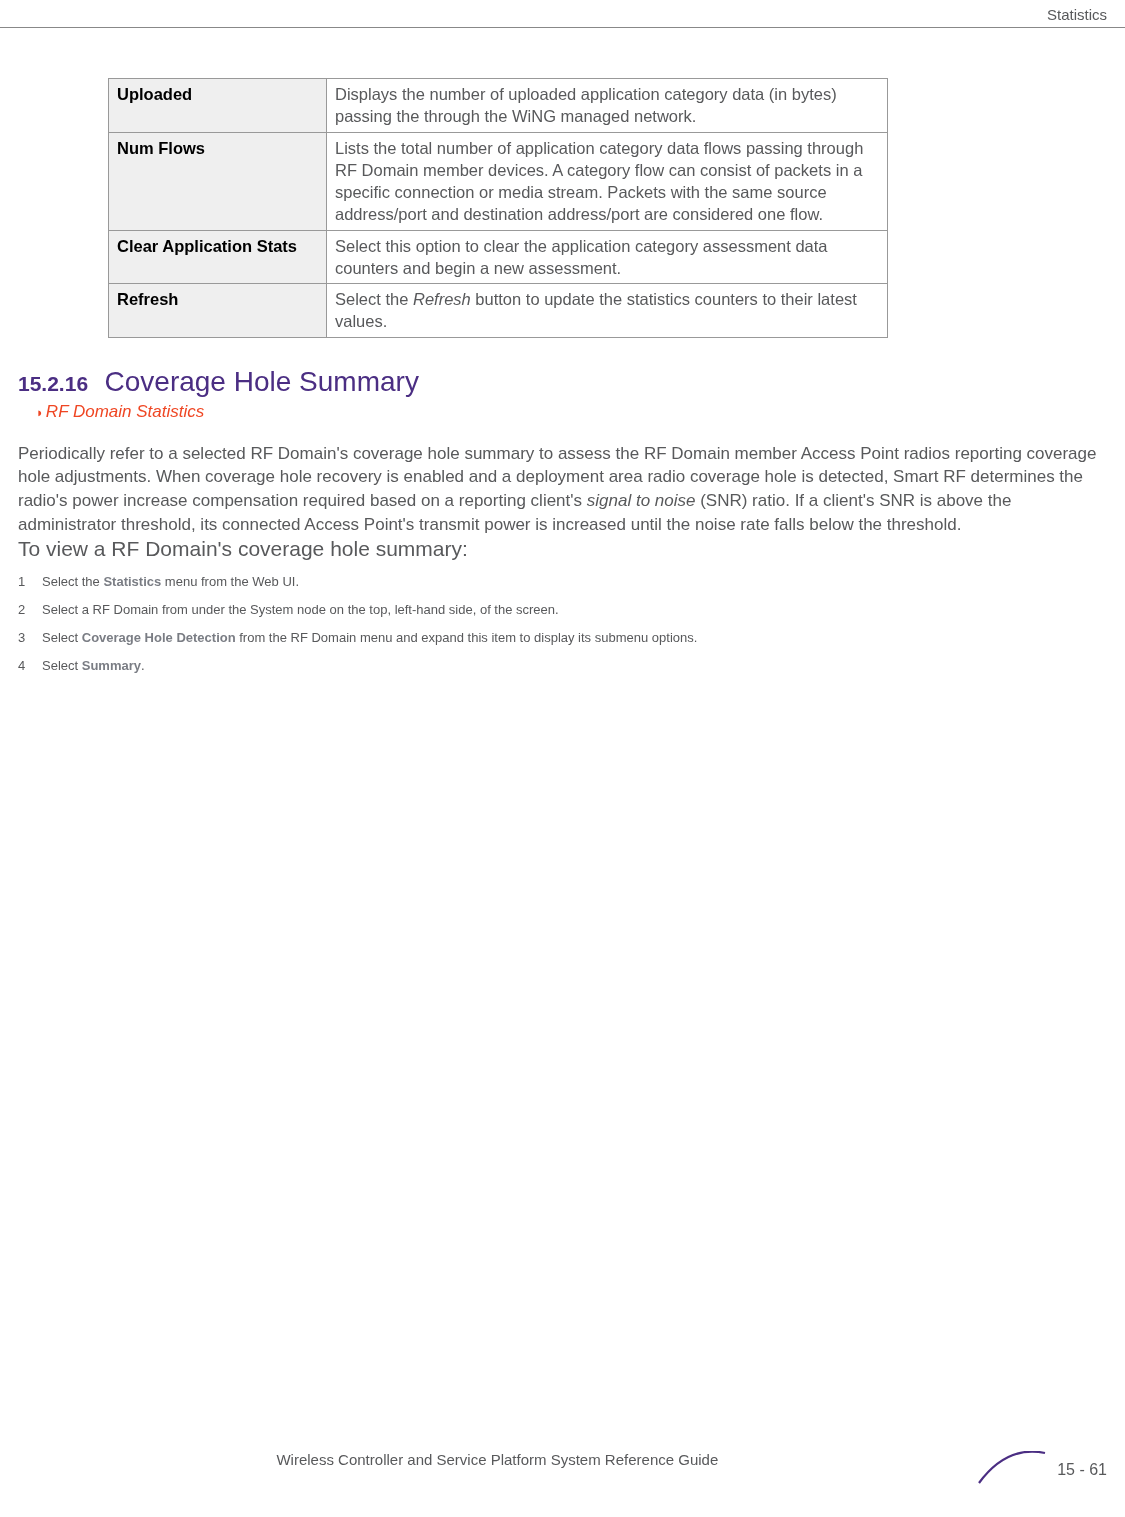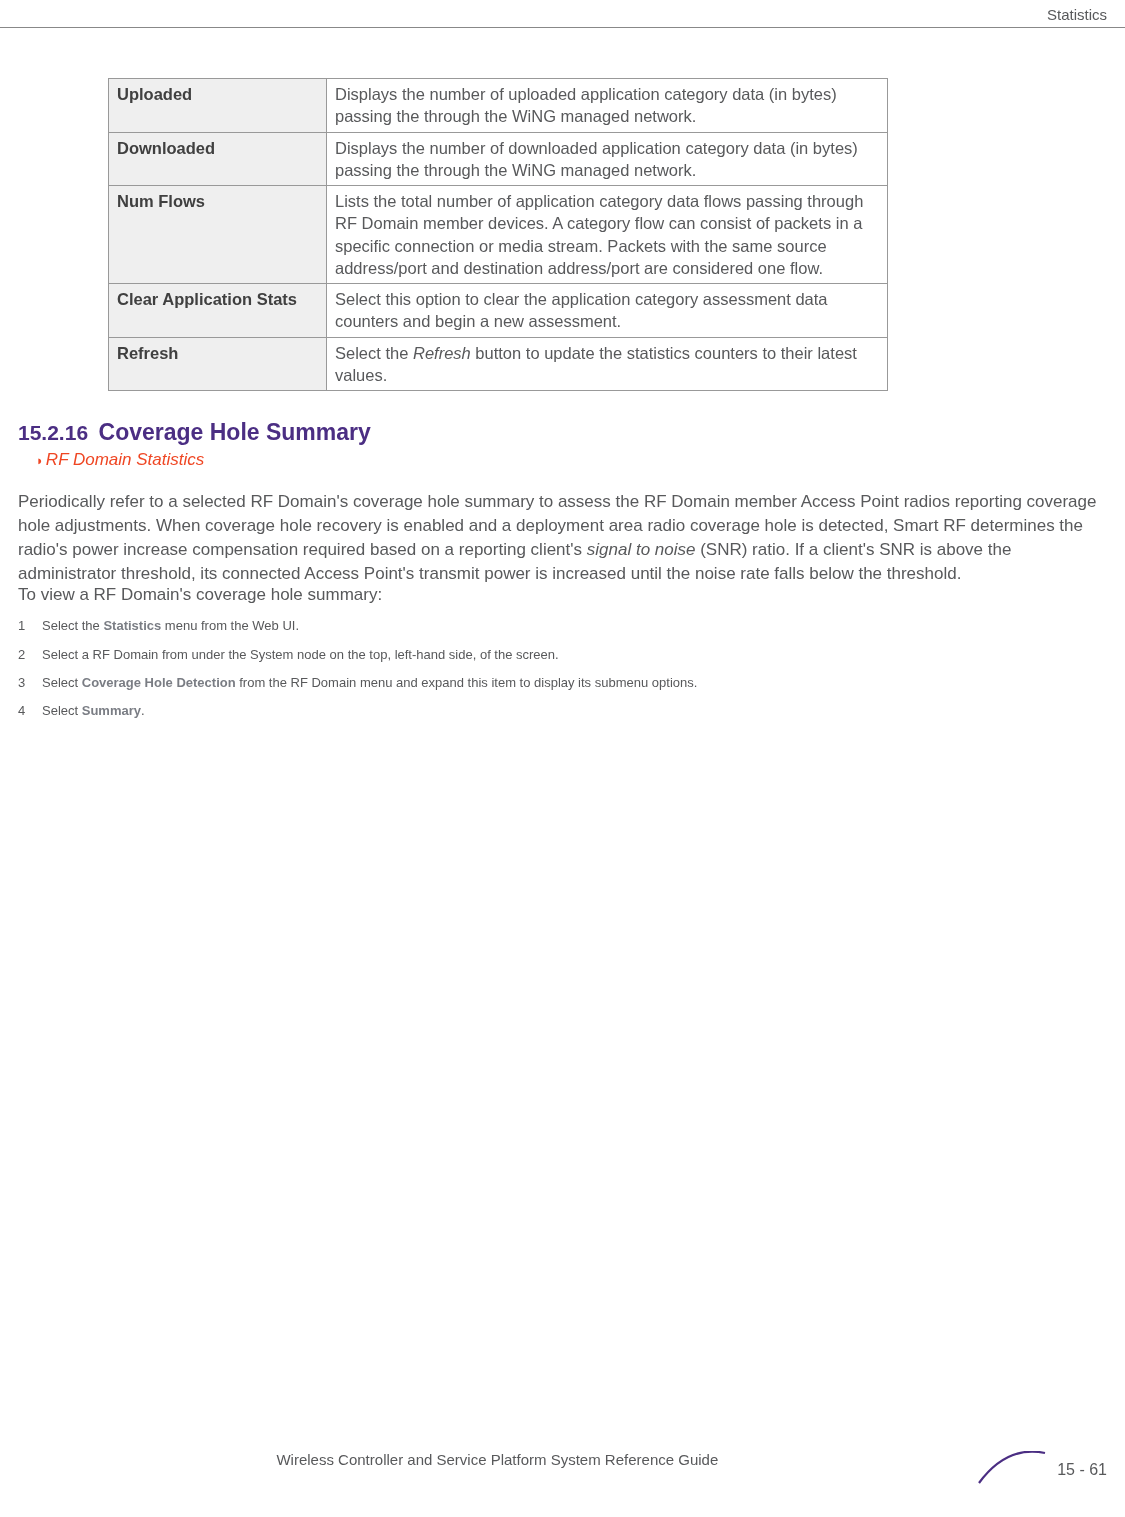--- a/index.html
+++ b/index.html
@@ -30,59 +30,59 @@
     table.defn th, table.defn td {
       border: 1px solid #999;
       vertical-align: top;
       padding: 4px 8px;
       font-size: 16.5px;
       line-height: 1.35;
       text-align: left;
     }
     table.defn th {
       background: #efefef;
-      color: #404040;
+      color: #000000;
       font-weight: bold;
       width: 218px;
     }
     table.defn td {
       color: #58595b;
     }
     .section-num {
       color: #4b2e83;
       font-size: 21px;
       font-weight: bold;
       display: inline;
     }
     .section-title {
       color: #4b2e83;
-      font-size: 23px;
-      font-weight: bold;
+      font-size: 28px;
+      font-weight: normal;
       display: inline;
-      margin-left: 6px;
+      margin-left: 12px;
     }
     .breadcrumb-row {
       margin: 4px 0 20px 18px;
       color: #ef4623;
       font-size: 17px;
       font-style: italic;
     }
     .breadcrumb-row .arrow {
       font-style: normal;
       margin-right: 2px;
       font-size: 13px;
     }
     p.body {
       font-size: 17px;
       line-height: 1.4;
       color: #58595b;
     }
     .italic { font-style: italic; }
     p.lead {
-      font-size: 17px;
+      font-size: 21px;
       margin-bottom: 12px;
       color: #58595b;
     }
     ol.steps {
       list-style: none;
       counter-reset: none;
       padding-left: 0;
     }
     ol.steps li {
       font-size: 13px;
@@ -138,24 +138,20 @@
 
 <div class="content">
 
   <table class="defn">
     <tbody>
         <tr>
       <th>Uploaded</th>
       <td>Displays the number of uploaded application category data (in bytes) passing the through the WiNG managed network.</td>
     </tr>
     <tr>
-      <th>Downloaded</th>
-      <td>Displays the number of downloaded application category data (in bytes) passing the through the WiNG managed network.</td>
-    </tr>
-    <tr>
       <th>Num Flows</th>
       <td>Lists the total number of application category data flows passing through RF Domain member devices. A category flow can consist of packets in a specific connection or media stream. Packets with the same source address/port and destination address/port are considered one flow.</td>
     </tr>
     <tr>
       <th>Clear Application Stats</th>
       <td>Select this option to clear the application category assessment data counters and begin a new assessment.</td>
     </tr>
     <tr>
       <th>Refresh</th>
       <td><span>Select the </span><span class="italic">Refresh</span><span> button to update the statistics counters to their latest values.</span></td>

